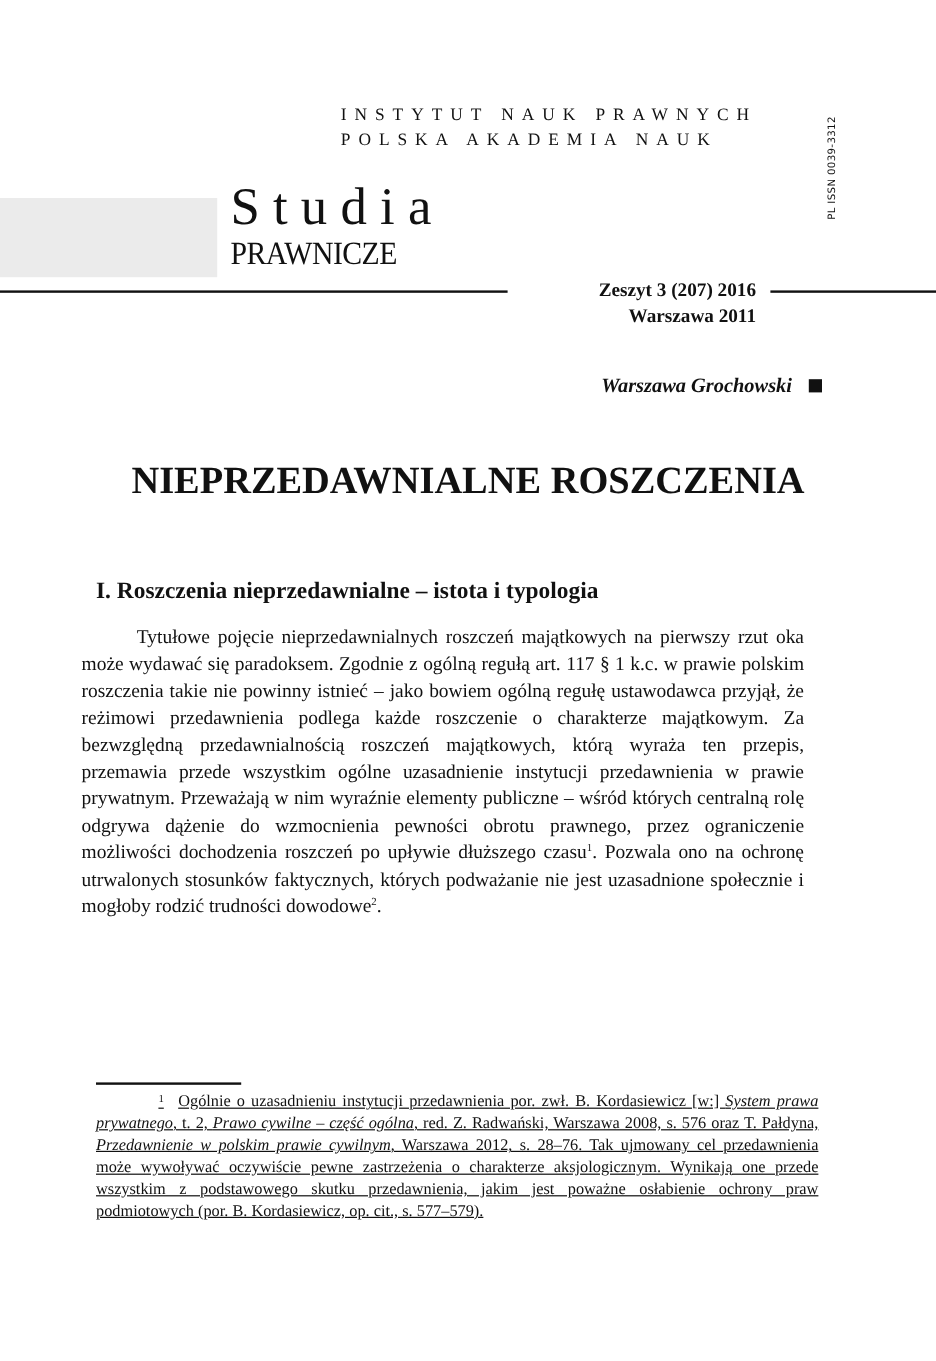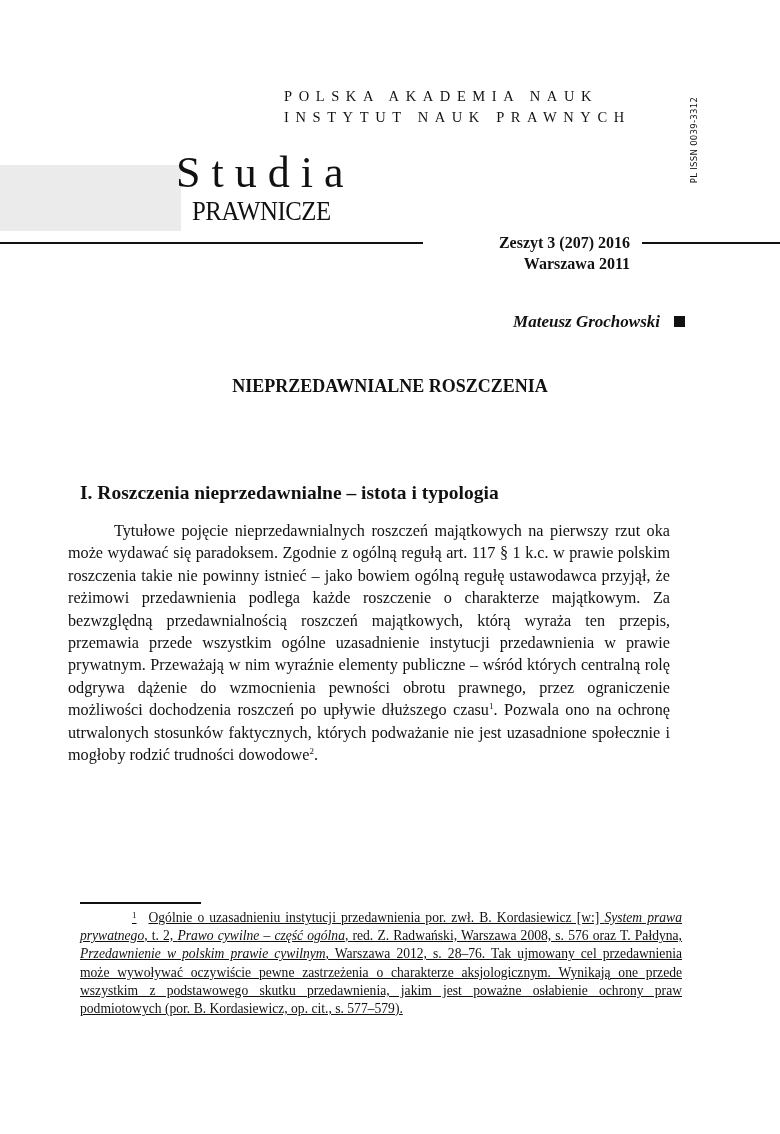--- a/index.html
+++ b/index.html
@@ -4,67 +4,67 @@
   <style>
     html, body { margin: 0; padding: 0; background: #ffffff; }
     body { width: 780px; height: 1134px; position: relative; overflow: hidden; color: #111; font-family: "Liberation Serif", "DejaVu Serif", serif; }
     .abs { position: absolute; }
 
     .inst { left: 284px; top: 86px; font-size: 14.5px; letter-spacing: 6.6px; line-height: 21px; white-space: nowrap; color: #111; }
     .issn { left: 687px; top: 94px; width: 14px; height: 92px; }
     .issn span { position: absolute; left: 50%; top: 50%; transform: translate(-50%,-50%) rotate(-90deg); font-family: "DejaVu Sans", sans-serif; font-size: 8.5px; white-space: nowrap; letter-spacing: 0.3px; }
 
     .graybox { left: 0; top: 165px; width: 181px; height: 66px; background: #ebebeb; }
-    .studia { left: 176px; top: 148px; font-size: 44px; letter-spacing: 11px; line-height: 50px; white-space: nowrap; }
+    .studia { left: 192px; top: 148px; font-size: 44px; letter-spacing: 11px; line-height: 50px; white-space: nowrap; }
     .prawnicze { left: 192px; top: 195px; font-size: 27px; line-height: 32px; white-space: nowrap; letter-spacing: -0.5px; transform: scaleX(0.92); transform-origin: left; }
 
     .rule-left { left: 0; top: 242px; width: 423px; height: 2px; background: #111; }
     .rule-right { left: 642px; top: 242px; width: 138px; height: 2px; background: #111; }
     .issue { left: 432px; top: 232px; width: 198px; text-align: right; font-weight: bold; font-size: 16px; line-height: 21px; }
 
     .author { left: 300px; top: 310px; width: 360px; text-align: right; font-style: italic; font-weight: bold; font-size: 17px; line-height: 24px; }
     .square { left: 674px; top: 316px; width: 11px; height: 11px; background: #111; }
 
-    .title { left: 80px; top: 370px; width: 620px; text-align: center; font-weight: bold; font-size: 18px; line-height: 32px; }
+    .title { left: 80px; top: 384px; width: 620px; text-align: center; font-weight: bold; font-size: 32px; line-height: 32px; }
     .section { left: 80px; top: 480px; font-weight: bold; font-size: 19.5px; line-height: 26px; white-space: nowrap; text-align: right; }
 
     .body { left: 68px; top: 520px; width: 602px; font-size: 16.2px; line-height: 22.4px; text-align: justify; }
     .body p { margin: 0; text-indent: 46px; text-align-last: left; }
     sup { font-size: 9px; vertical-align: 6px; line-height: 0; }
 
     .fnrule { left: 80px; top: 902px; width: 121px; height: 1.5px; background: #111; }
     .footnotes { left: 80px; top: 906px; width: 602px; font-size: 13.6px; line-height: 18.2px; text-align: justify; }
     .footnotes p { margin: 0; text-indent: 52px; text-decoration: underline; }
     .footnotes i { font-style: italic; }
     .fn-num { font-size: 9px; vertical-align: 4px; margin-right: 12px; }
   </style>
 </head>
 <body>
 
 <div class="abs inst">
+  <div>INSTYTUT NAUK PRAWNYCH</div>
   <div>POLSKA AKADEMIA NAUK</div>
-  <div>INSTYTUT NAUK PRAWNYCH</div>
 </div>
 
 <div class="abs issn">
   <span>PL ISSN 0039-3312</span>
 </div>
 
 <div class="abs graybox"></div>
 <div class="abs studia">Studia</div>
 <div class="abs prawnicze">PRAWNICZE</div>
 
 <div class="abs rule-left"></div>
 <div class="abs rule-right"></div>
 <div class="abs issue">
   <div>Zeszyt 3 (207) 2016</div>
   <div>Warszawa 2011</div>
 </div>
 
-<div class="abs author">Mateusz Grochowski</div>
+<div class="abs author">Warszawa Grochowski</div>
 <div class="abs square"></div>
 
 <div class="abs title">
   <div>NIEPRZEDAWNIALNE ROSZCZENIA</div>
 </div>
 
 <div class="abs section">I. Roszczenia nieprzedawnialne – istota i typologia</div>
 
 <div class="abs body">
   <p><span>Tytułowe pojęcie nieprzedawnialnych roszczeń majątkowych na pierwszy rzut oka może wydawać się paradoksem. Zgodnie z ogólną regułą art. 117 § 1 k.c. w prawie polskim roszczenia takie nie powinny istnieć – jako bowiem ogólną regułę ustawodawca przyjął, że reżimowi przedawnienia podlega każde roszczenie o charakterze majątkowym. Za bezwzględną przedawnialnością roszczeń majątkowych, którą wyraża ten przepis, przemawia przede wszystkim ogólne uzasadnienie instytucji przedawnienia w prawie prywatnym. Przeważają w nim wyraźnie elementy publiczne – wśród których centralną rolę odgrywa dążenie do wzmocnienia pewności obrotu prawnego, przez ograniczenie możliwości dochodzenia roszczeń po upływie dłuższego czasu</span><sup>1</sup><span>. Pozwala ono na ochronę utrwalonych stosunków faktycznych, których podważanie nie jest uzasadnione społecznie i mogłoby rodzić trudności dowodowe</span><sup>2</sup><span>.</span></p>

